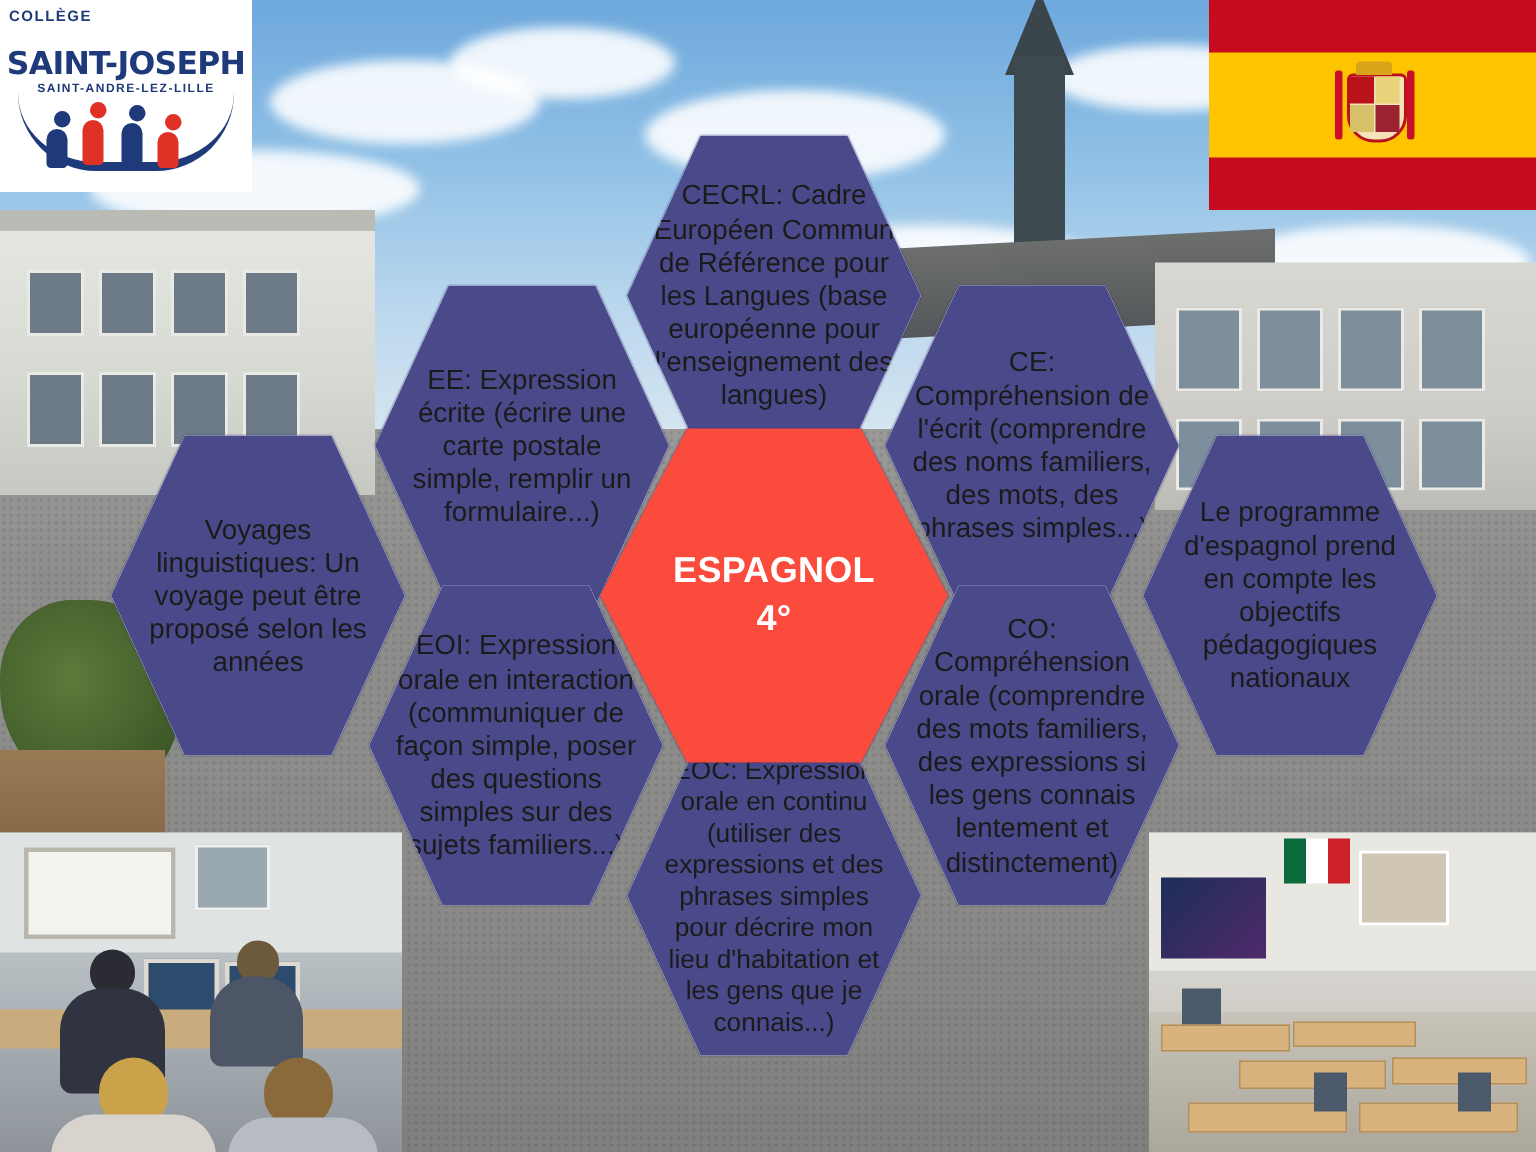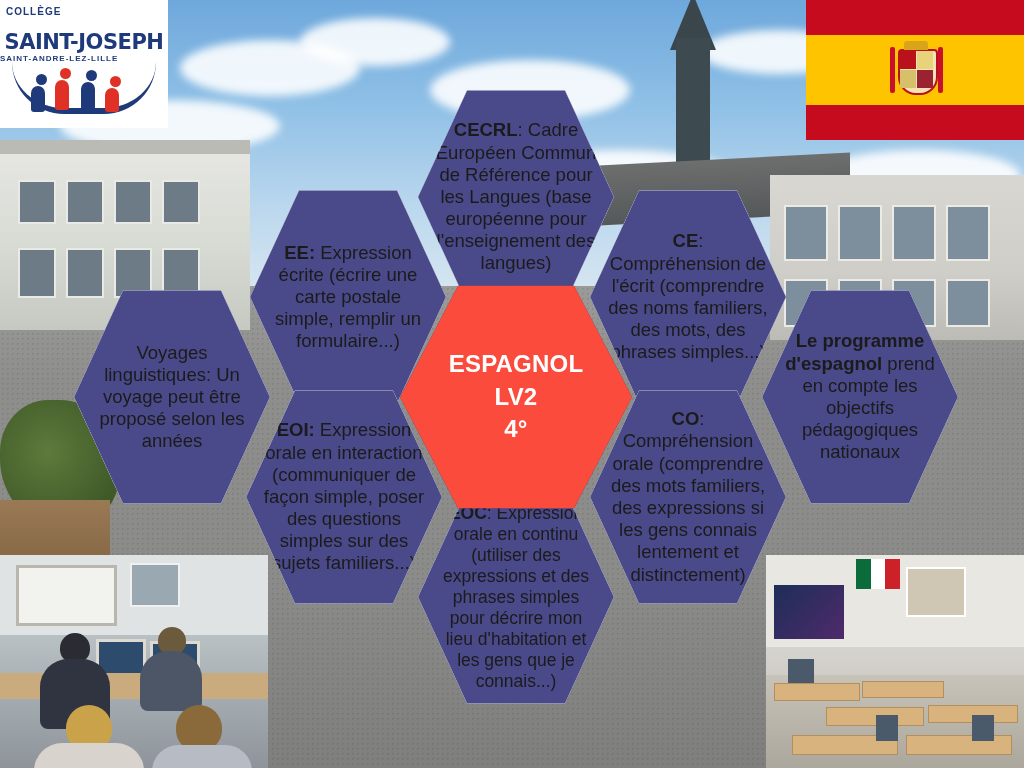--- a/index.html
+++ b/index.html
@@ -202,21 +202,21 @@
   .logo-college {
     position: absolute;
     left: 6px; top: 6px;
     font-size: 10px; font-weight: bold;
     color: #1f3a7a;
     letter-spacing: 1px;
   }
   .logo-sub {
     position: absolute;
     left: 0; top: 54px; width: 168px;
-    text-align: left;
+    text-align: center;
     font-size: 8px; font-weight: bold;
     color: #1f3a7a;
     letter-spacing: 1px;
   }
   .logo-swoosh {
     position: absolute;
     left: 12px; top: 62px;
     width: 144px; height: 46px;
     border-bottom: 6px solid #1f3a7a;
     border-radius: 0 0 70px 70px;
@@ -316,21 +316,21 @@
     line-height: 1.2;
   }
   .hex-text.small {
     font-size: 17.5px;
   }
   .hex-center-text {
     font-size: 24px;
     line-height: 1.35;
     letter-spacing: 0.2px;
   }
-  .b { font-weight: bold; }
+  .b { font-weight: normal; }
 </style>
 </head>
 <body>
 
 <div class="stage">
 
   <div class="bg-sky">
     <div class="cloud" style="left:180px; top:40px; width:180px; height:56px;"></div>
     <div class="cloud" style="left:300px; top:18px; width:150px; height:48px;"></div>
     <div class="cloud" style="left:430px; top:60px; width:200px; height:60px;"></div>
@@ -498,19 +498,18 @@
       <div class="inner hex-text small">
         <span class="b">EOC</span><span>: </span><span>Expression orale en continu (utiliser des expressions et des phrases simples pour décrire mon lieu d'habitation et les gens que je connais...)</span>
       </div>
     </div>
   </div>
 
   <div class="hex-wrap" style="left:400px; top:281px; width:232px; height:232px;">
     <div class="hex hex-center" style="left:0; top:0; width:232px; height:232px; position:absolute;">
       <div class="inner hex-center-text">
         <div>ESPAGNOL</div>
-        <div>LV2</div>
         <div>4°</div>
       </div>
     </div>
   </div>
 
 </div>
 
 </body></html>

